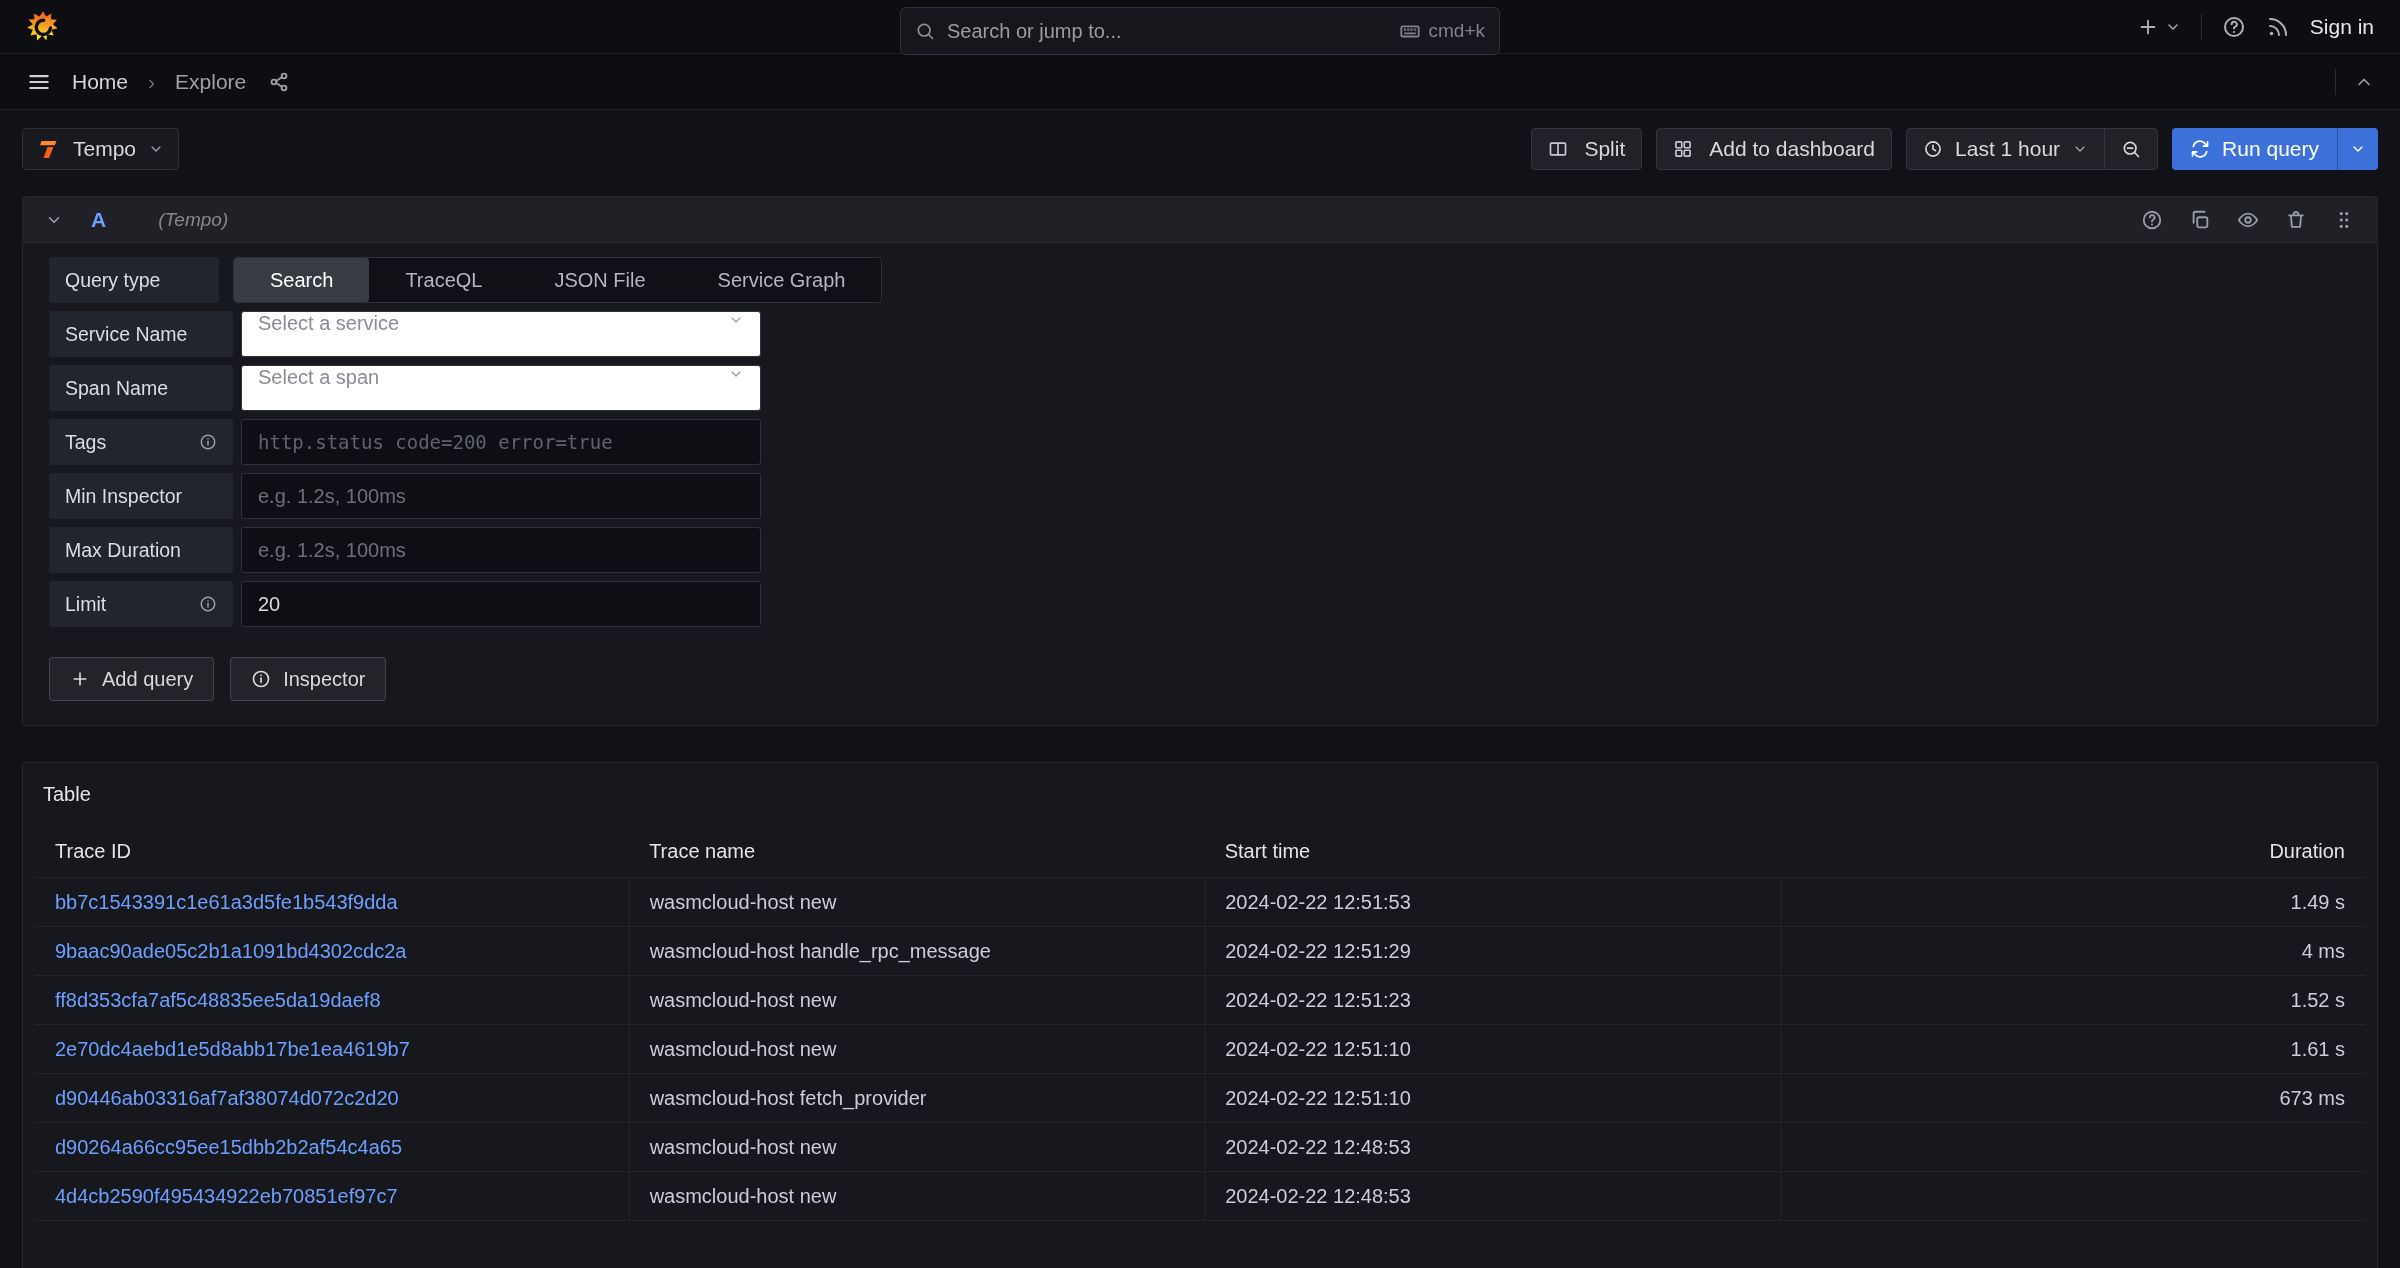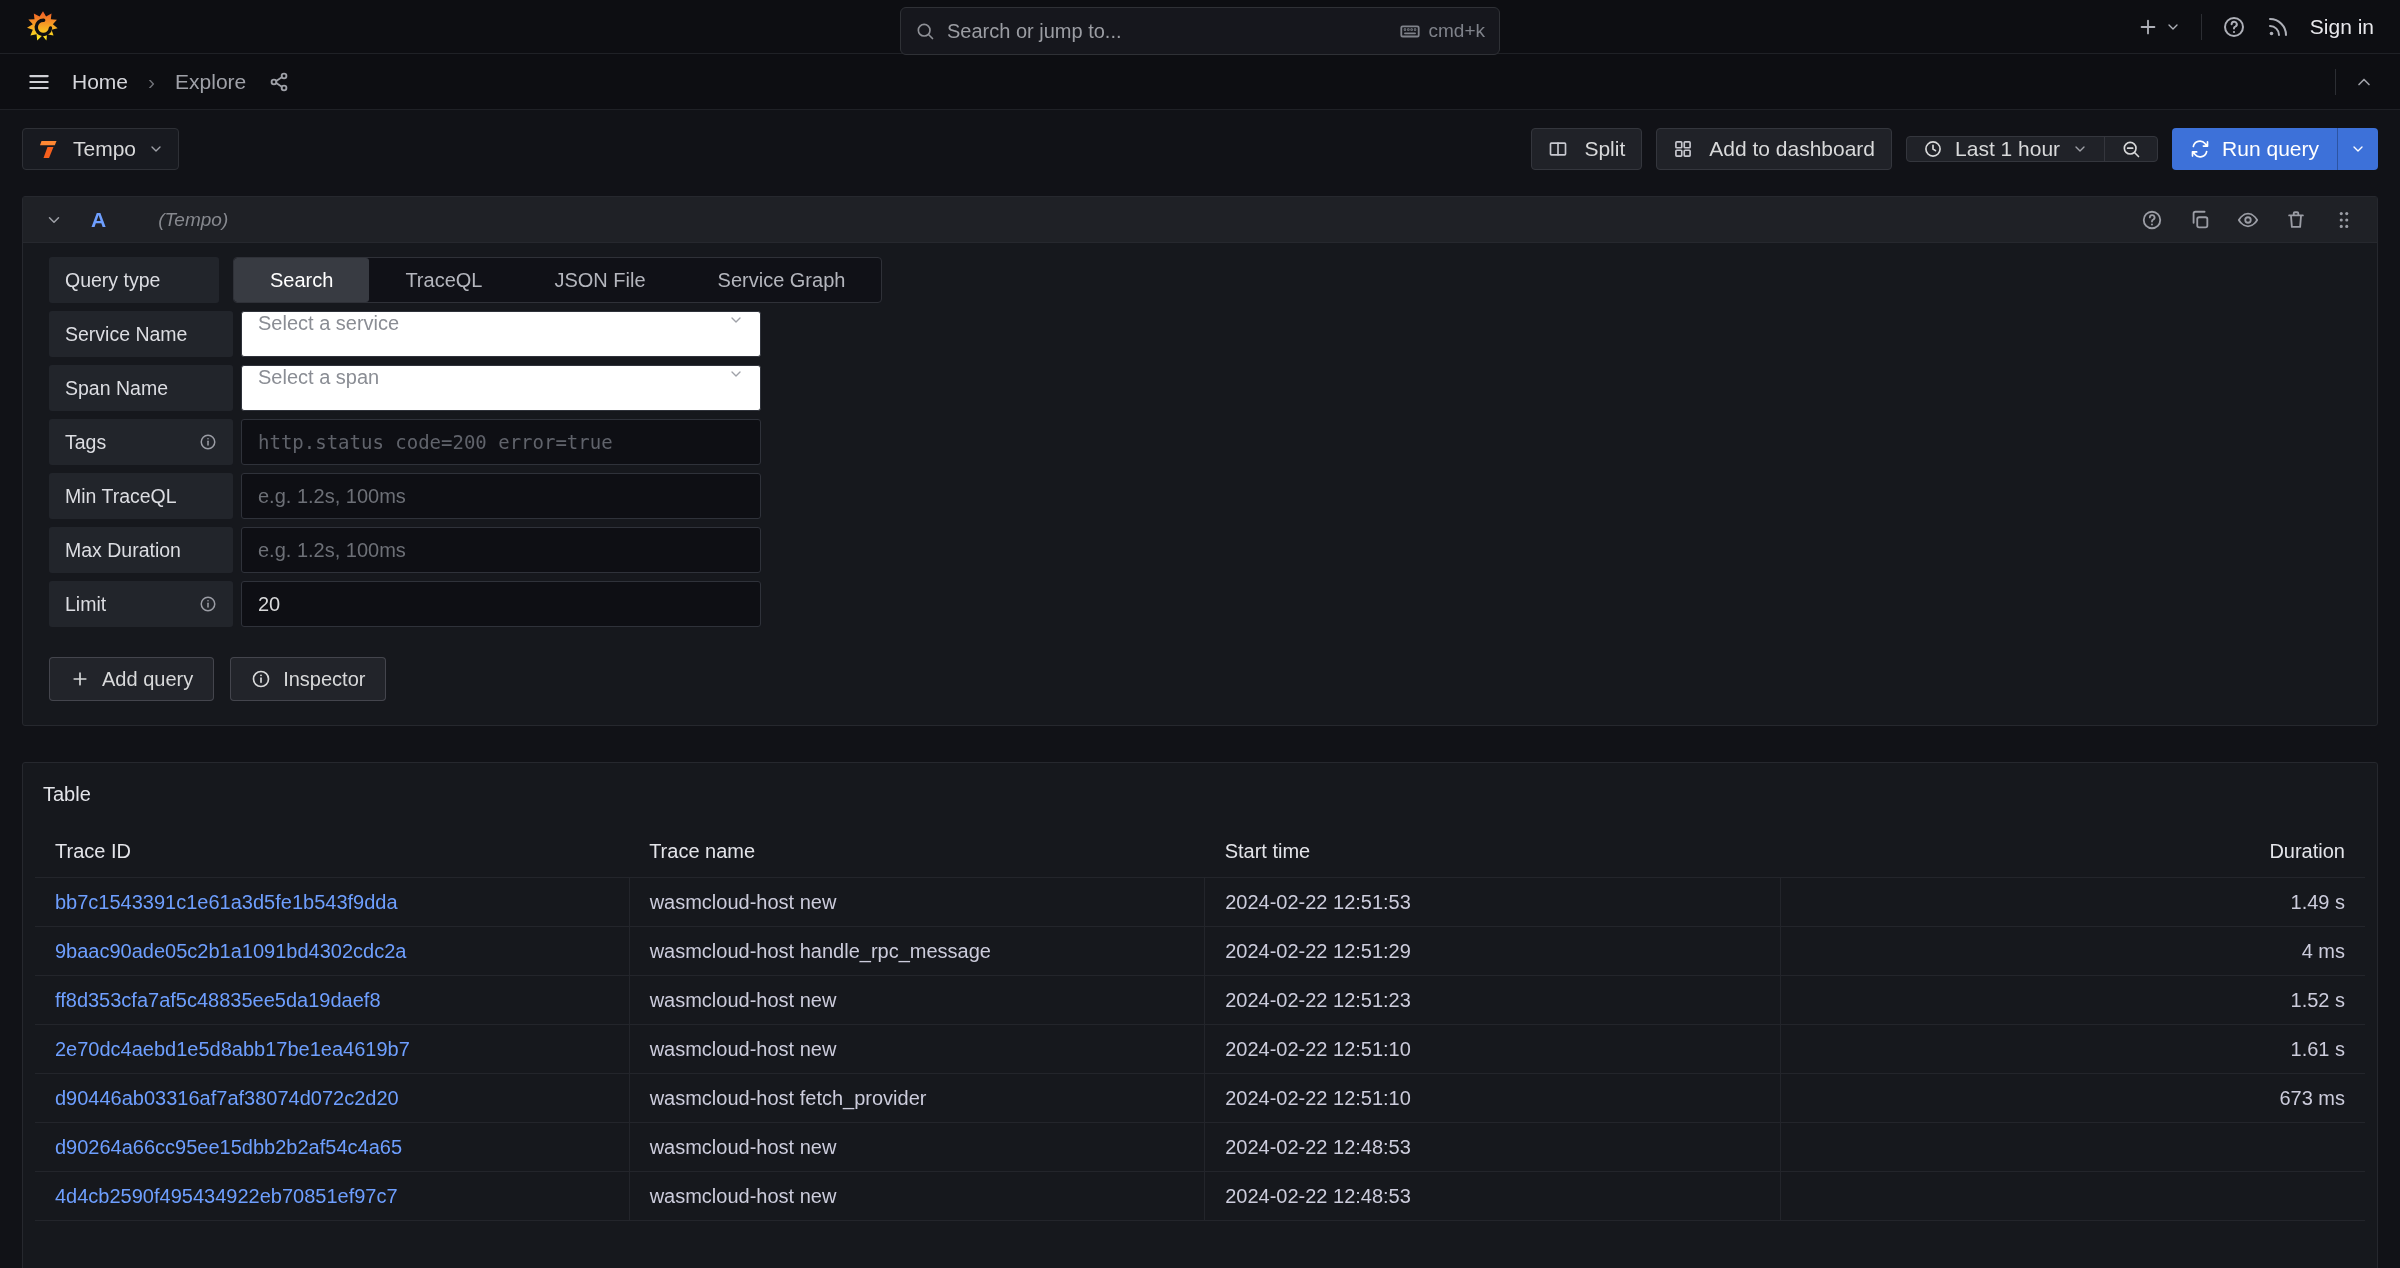--- a/index.html
+++ b/index.html
@@ -56,21 +56,21 @@
   }
   .ds-picker .ds-name { color:#d8d9da; font-weight:500; font-size:21px; }
   .ds-picker .chev { color:#9fa1a8; }
   .toolbar-right { margin-left:auto; display:flex; align-items:center; gap:14px; }
   .tb-btn {
     height:42px; background:#202228; border:1px solid #34363d; border-radius:4px;
     display:flex; align-items:center; gap:16px; padding:0 16px;
     color:#d8d9da; font-weight:500; font-size:21px; cursor:pointer;
   }
   .tb-btn .bic { color:#c7c8cf; }
-  .tb-group { display:flex; align-items:stretch; height:26px; background:#202228; border:1px solid #34363d; border-radius:4px; }
+  .tb-group { display:flex; align-items:stretch; height:42px; background:#202228; border:1px solid #34363d; border-radius:4px; }
   .tb-seg { display:flex; align-items:center; gap:12px; padding:0 16px; color:#d8d9da; font-weight:500; font-size:21px; cursor:pointer; }
   .tb-seg + .tb-seg { border-left:1px solid #34363d; }
   .run-btn {
     height:42px; background:#3d71d9; border-radius:4px; display:flex; align-items:stretch;
     color:#ffffff; cursor:pointer; overflow:hidden;
   }
   .run-main { display:flex; align-items:center; gap:12px; padding:0 18px; font-weight:500; font-size:21px; }
   .run-caret { display:flex; align-items:center; padding:0 12px; border-left:1px solid rgba(0,0,0,0.25); }
 
   
@@ -423,21 +423,21 @@
                 <path d="M12 11v5"></path>
                 <circle cx="12" cy="7.6" r="1.1" fill="currentColor" stroke="none"></circle>
               </svg>
           </span>
         </span>
         <input class="text-input mono-input" placeholder="http.status_code=200 error=true" style="">
       </div>
 
       <div class="field-row">
         <span class="chip field-label">
-          <span>Min TraceQL</span>
+          <span>Min Inspector</span>
         </span>
         <input class="text-input" placeholder="e.g. 1.2s, 100ms" style="">
       </div>
 
       <div class="field-row">
         <span class="chip field-label">
           <span>Max Duration</span>
         </span>
         <input class="text-input" placeholder="e.g. 1.2s, 100ms" style="">
       </div>

